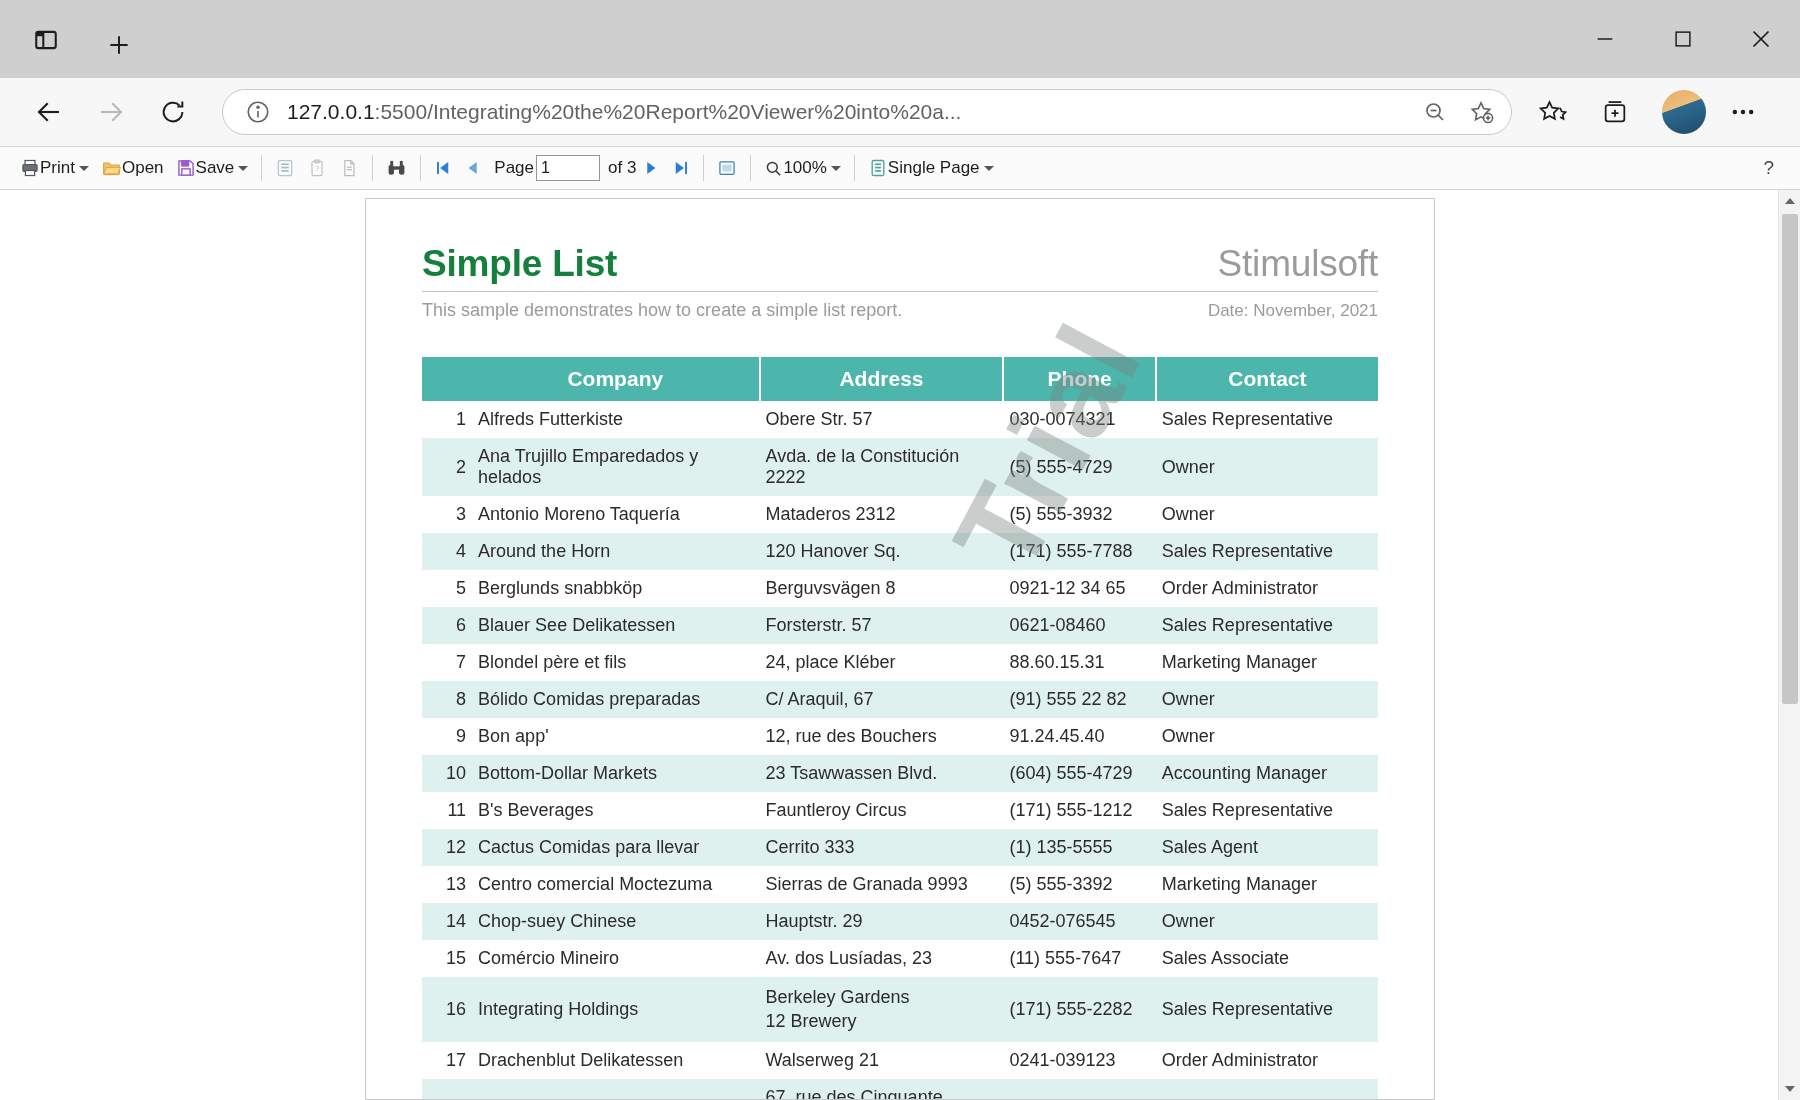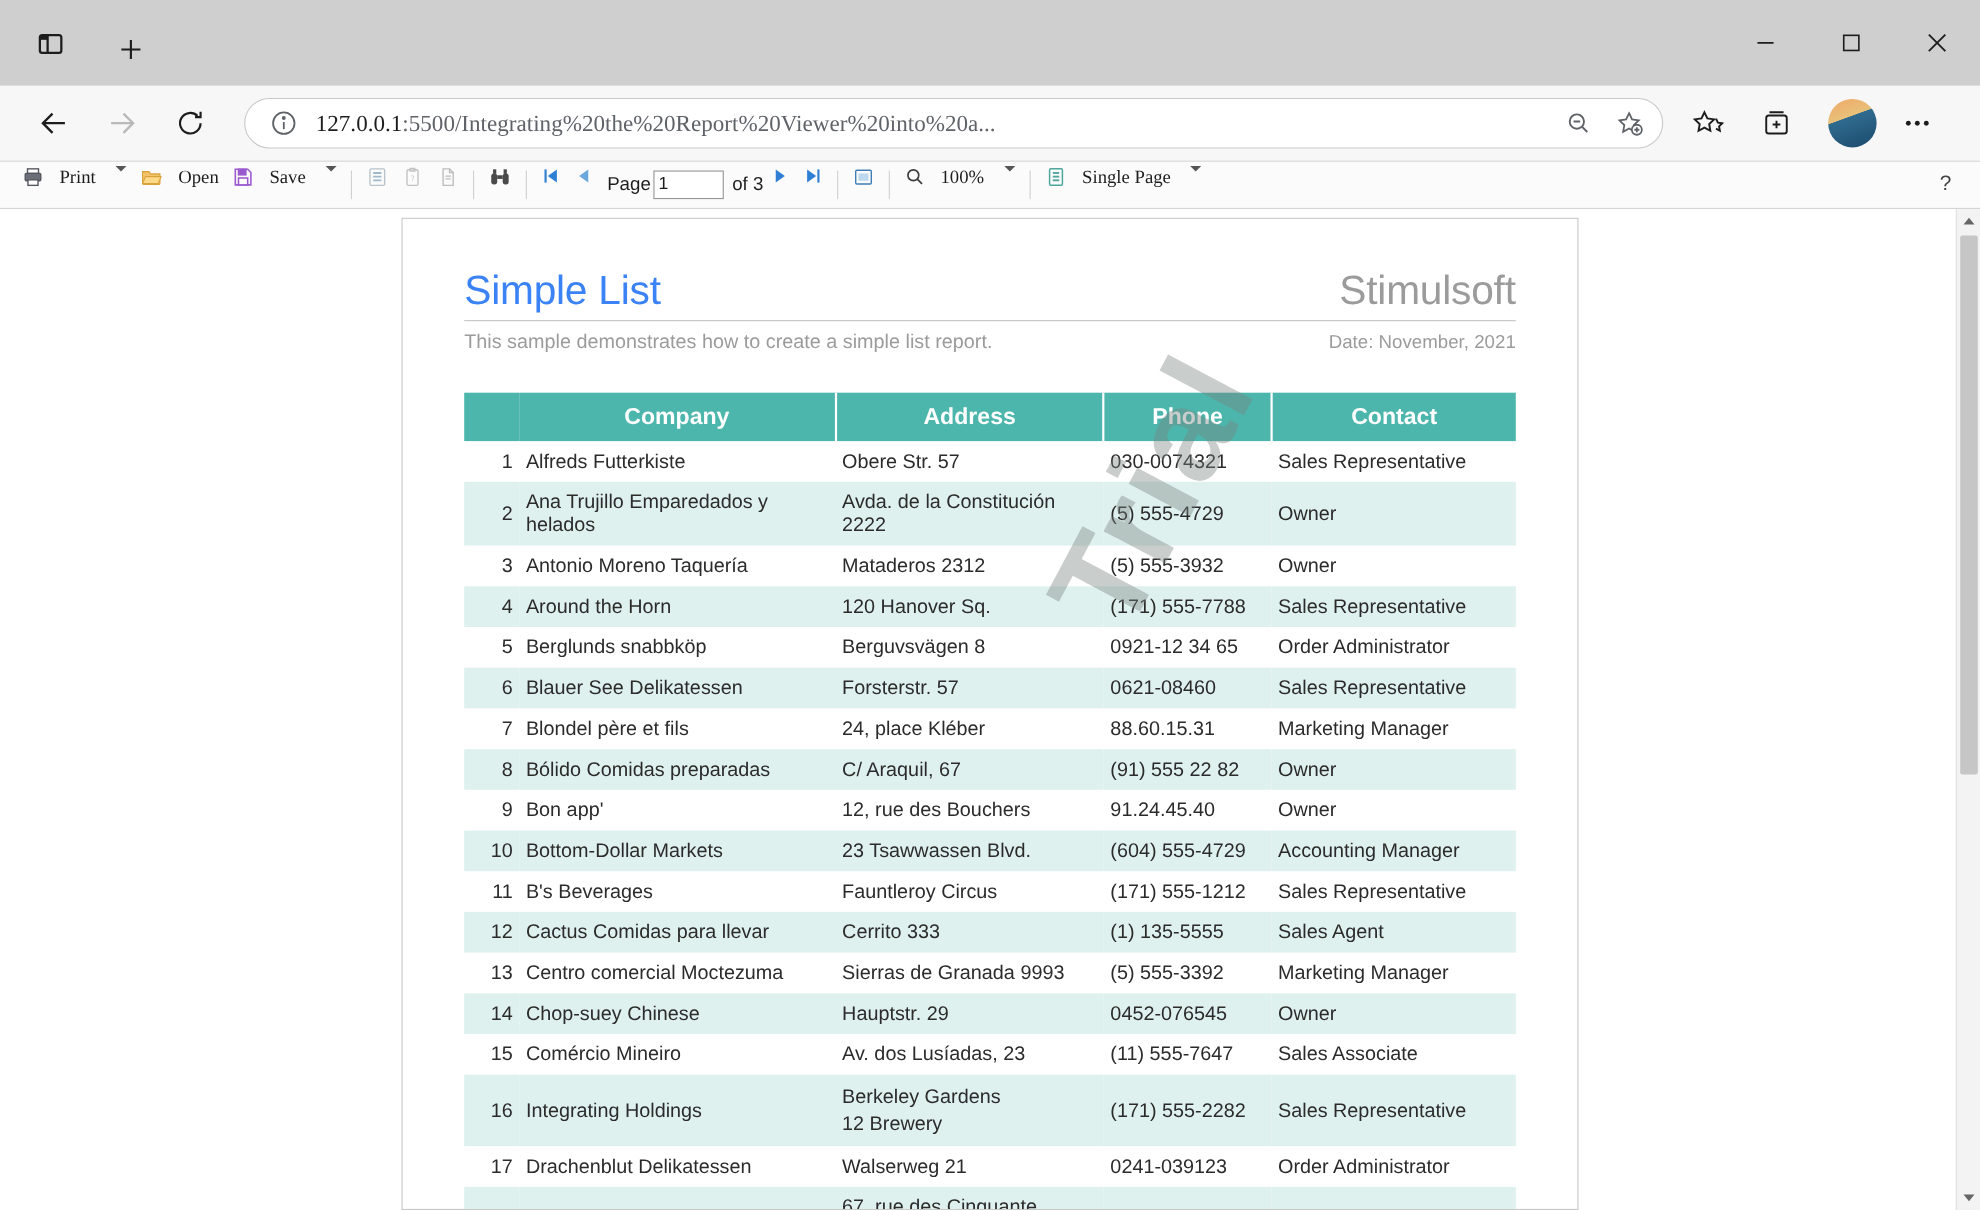--- a/index.html
+++ b/index.html
@@ -53,21 +53,21 @@
     height: 68px; background: #f7f7f7; display: flex; align-items: center;
     padding: 0 22px; flex: 0 0 68px; position: relative;
   }
   .nav-icon-btn {
     width: 54px; height: 54px; display:flex; align-items:center; justify-content:center;
     border-radius: 50%; margin-right: 8px;
   }
   .omnibox {
     flex: 1; height: 46px; background: #ffffff; border: 1px solid #c9c9c9;
     border-radius: 24px; display: flex; align-items: center;
-    padding: 0 10px 0 18px; margin: 0 14px; font-family: Liberation Serif, serif;
+    padding: 0 10px 0 18px; margin: 0 14px;
   }
   .omni-info { width: 34px; height: 34px; display:flex; align-items:center; justify-content:center; }
   .omni-url {
     flex: 1; font-size: 21px; color: #5f6368; margin-left: 12px;
     white-space: nowrap; overflow: hidden;
   }
   .omni-url b { color: #1d1d1d; font-weight: 400; }
   .omni-btn { width: 40px; height: 40px; display:flex; align-items:center; justify-content:center; margin-left: 6px;}
   .avatar {
     width: 44px; height: 44px; border-radius: 50%;
@@ -76,23 +76,22 @@
   }
 
   
   .viewer-toolbar {
     height: 44px; background: #fbfbfb; border-top: 1px solid #d5d5d5;
     border-bottom: 1px solid #d5d5d5;
     display: flex; align-items: center; padding: 0 14px; flex: 0 0 44px;
     font-size: 17px; color: #1d1d1d; position: relative;
   }
   .tb-item {
-    display: flex; align-items: flex-start; height: 34px; padding: 0 6px; gap: 14px;
+    display: flex; align-items: center; height: 34px; padding: 0 6px; gap: 0;
     white-space: nowrap;
-    font-family: Liberation Serif, serif;
   }
   .tb-label { font-size: 17px; }
   .tb-caret {
     width: 0; height: 0; border-left: 5px solid transparent; border-right: 5px solid transparent;
     border-top: 5px solid #555; margin-left: 4px;
   }
   .tb-sep { width: 1px; height: 26px; background: #d0d0d0; margin: 0 7px; }
   .page-label { margin: 0 2px 0 6px; font-size: 17px; }
   .page-input {
     width: 64px; height: 26px; border: 1px solid #949494; background: #fff;
@@ -106,21 +105,21 @@
   
   .doc-area {
     flex: 1; background: #ffffff; position: relative; overflow: hidden;
     display: flex; justify-content: center;
   }
   .page-sheet {
     width: 1070px; background: #ffffff; border: 1px solid #c8c8c8;
     margin-top: 8px; padding: 44px 56px 0 56px; position: relative; overflow: hidden;
   }
   .rep-header { display: flex; align-items: flex-start; justify-content: space-between; }
-  .rep-title { font-size: 37px; font-weight: normal; color: #3b82f6; letter-spacing: -0.2px; }
+  .rep-title { font-size: 37px; font-weight: bold; color: #15803d; letter-spacing: -0.2px; }
   .rep-brand { font-size: 37px; font-weight: normal; color: #9b9b9b; letter-spacing: -0.2px; }
   .rep-rule { height: 1px; background: #c4c4c4; margin: 6px 0 8px 0; }
   .rep-subrow { display: flex; align-items: baseline; justify-content: space-between; }
   .rep-sub { font-size: 18px; color: #9b9b9b; }
   .rep-date { font-size: 17px; color: #9b9b9b; }
 
   table.report { width: 100%; border-collapse: collapse; margin-top: 36px; table-layout: fixed; }
   table.report th {
     background: #4db6ac; color: #ffffff; font-size: 21px; font-weight: bold;
     padding: 10px 6px; border-right: 2px solid #ffffff; text-align: center;

